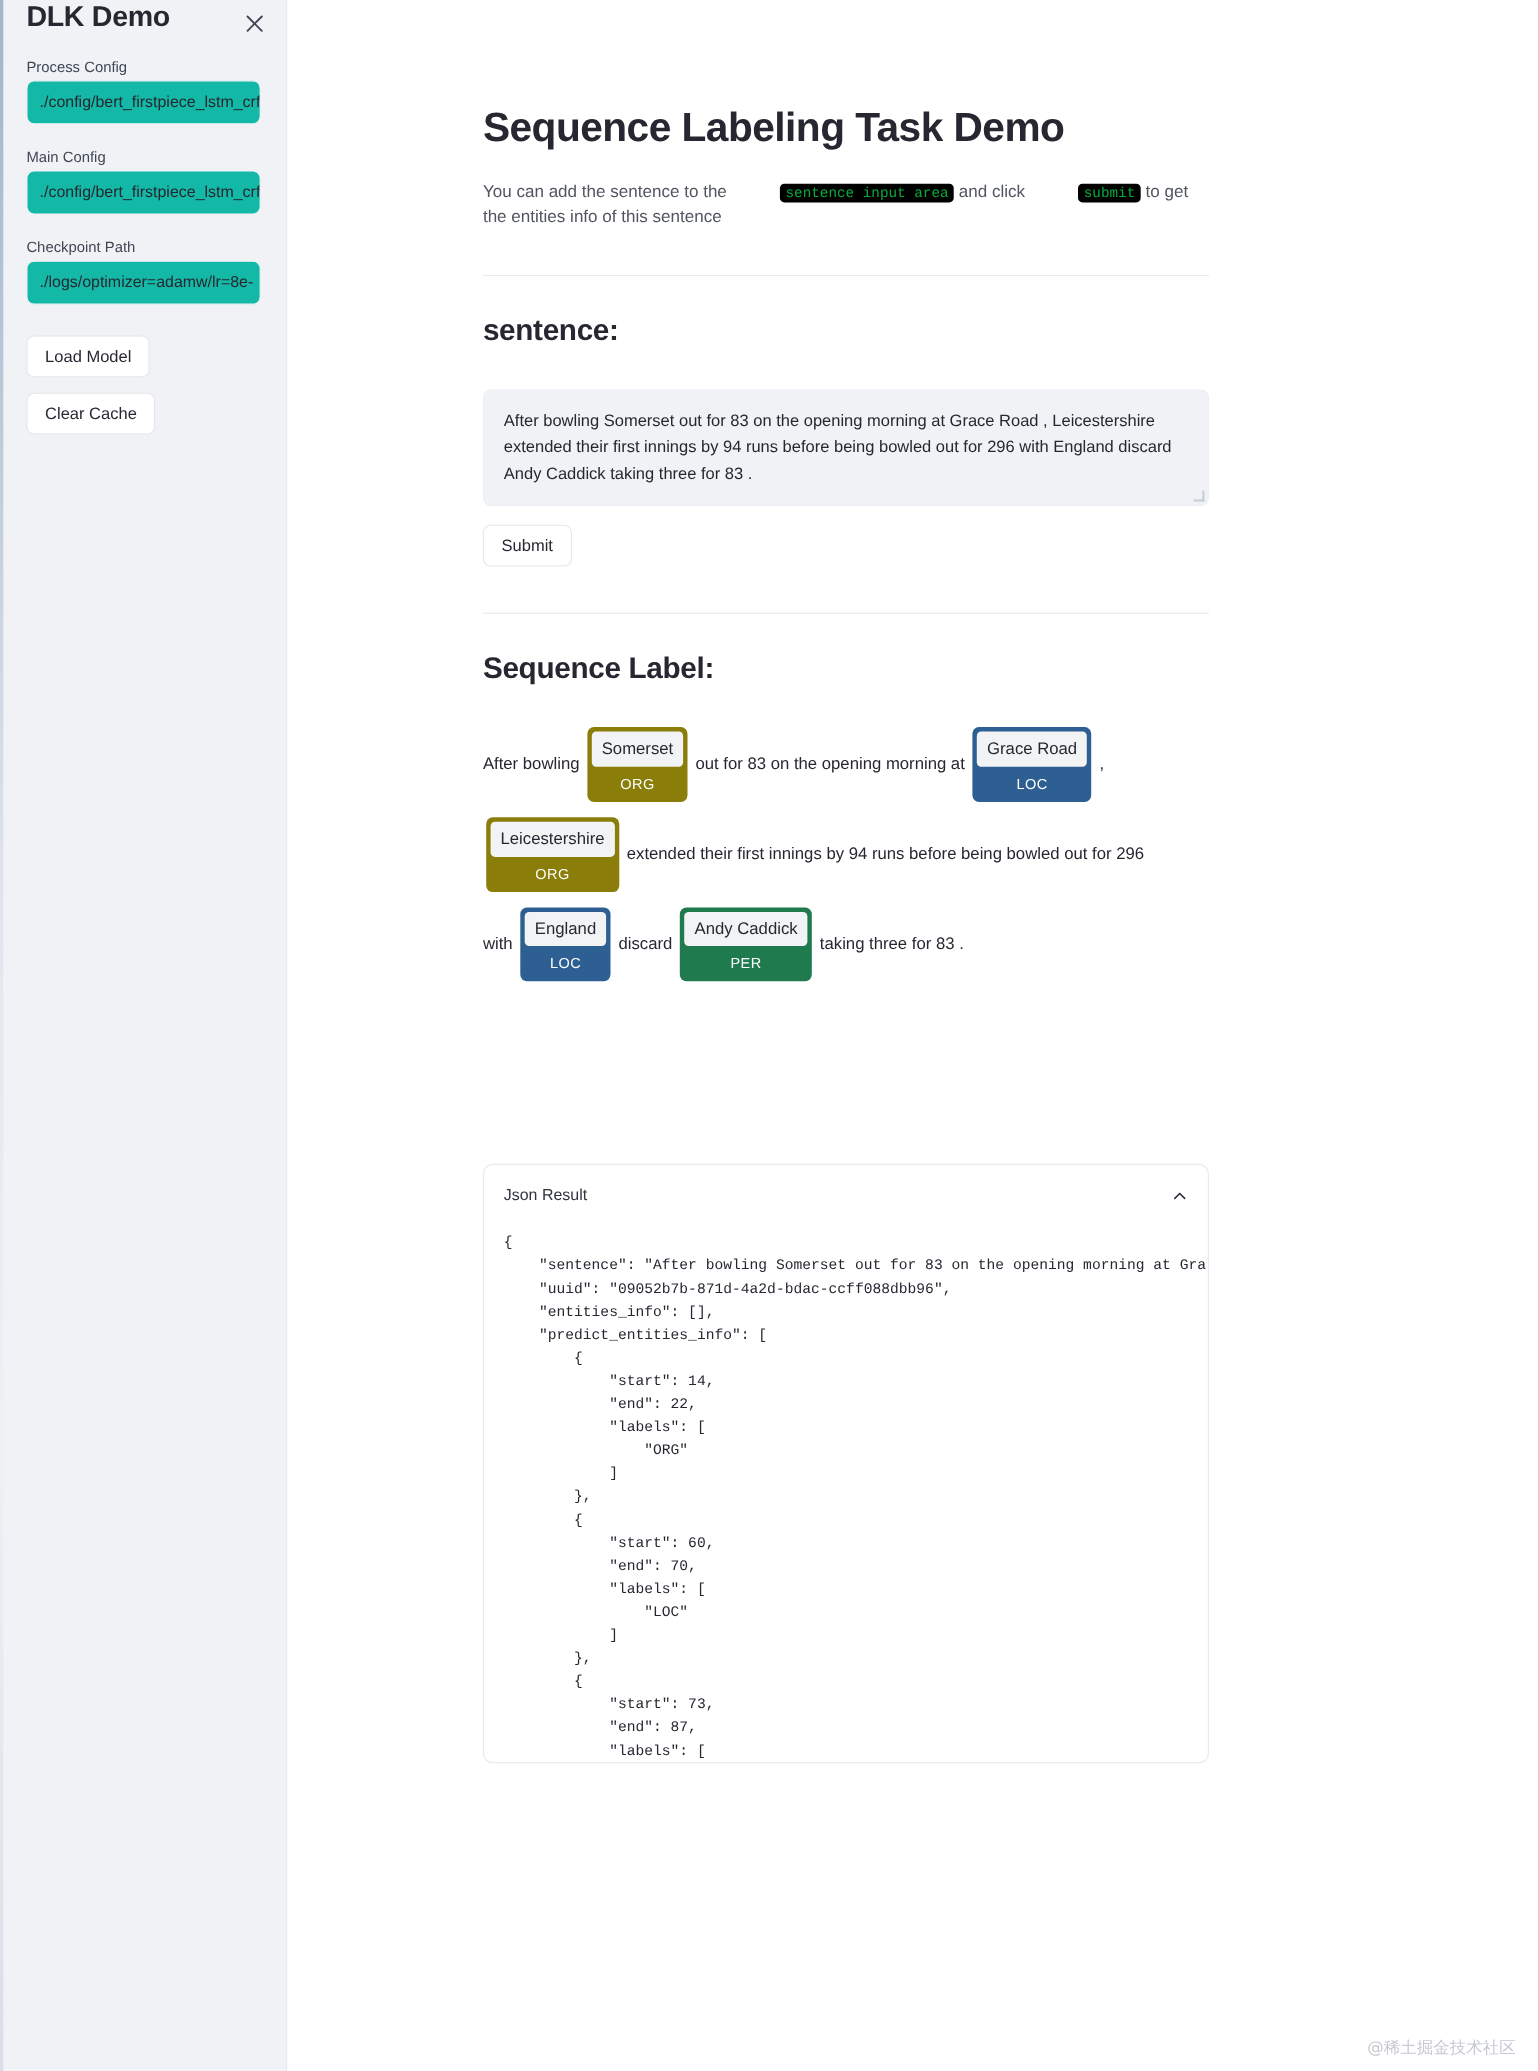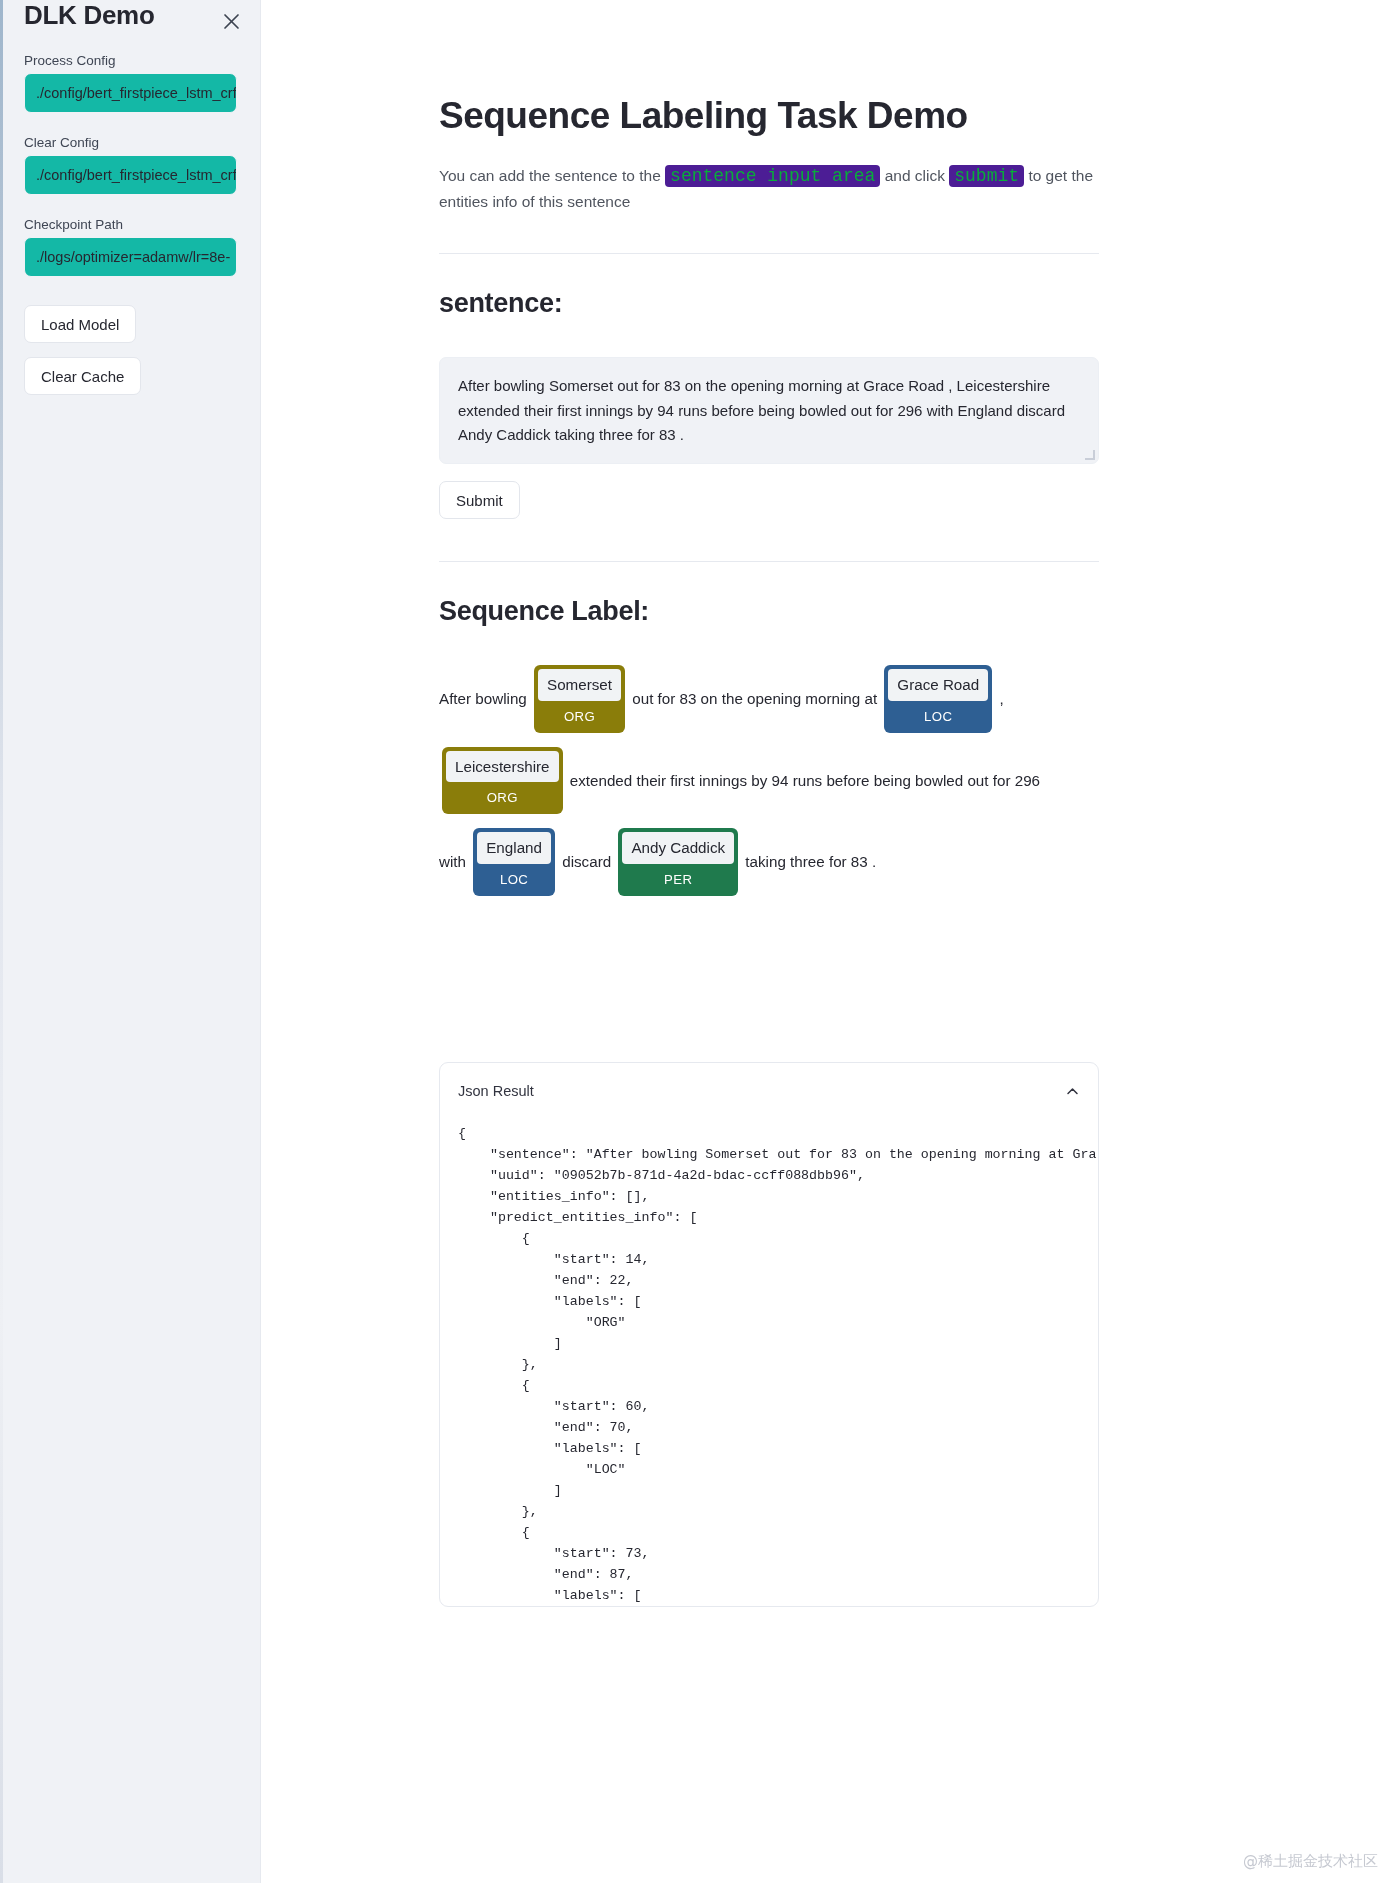--- a/index.html
+++ b/index.html
@@ -78,25 +78,26 @@
   }
   h1.page-title {
     font-size:37px; font-weight:700; letter-spacing:-0.5px;
     margin:0 0 26px 0; color:#262730;
   }
   .desc {
     font-size:15.5px; color:#50555f; line-height:1.5; margin:0;
   }
   .code-inline {
     font-family:"Liberation Mono", monospace;
-    font-size:18px;
+    font-size:13px;
     color:#09ab3b;
-    background:#4c1d95;
+    background:#000000;
     border-radius:4px;
     padding:1px 5px;
+    margin-left:44px;
   }
   .divider { height:1px; background:#e6e9ef; margin:40px 0 34px 0; }
   h2.section-title {
     font-size:27px; font-weight:700; letter-spacing:-0.3px;
     margin:0 0 38px 0; color:#262730;
   }
   .textarea {
     width:660px; min-height:105px;
     background:#f0f2f6;
     border:1px solid #eceff4;
@@ -194,21 +195,21 @@
         <line x1="2" y1="2" x2="15" y2="15" stroke="#3d4451" stroke-width="1.7" stroke-linecap="round"></line>
         <line x1="15" y1="2" x2="2" y2="15" stroke="#3d4451" stroke-width="1.7" stroke-linecap="round"></line>
       </svg>
     </div>
 
     <h1 class="sb-title">DLK Demo</h1>
 
     <div class="field-label">Process Config</div>
     <div class="text-input">./config/bert_firstpiece_lstm_crf</div>
 
-    <div class="field-label">Clear Config</div>
+    <div class="field-label">Main Config</div>
     <div class="text-input">./config/bert_firstpiece_lstm_crf</div>
 
     <div class="field-label">Checkpoint Path</div>
     <div class="text-input">./logs/optimizer=adamw/lr=8e-</div>
 
     <div class="btn-wrap">
       <button class="sb-btn">Load Model</button>
       <button class="sb-btn">Clear Cache</button>
     </div>
   </aside>

